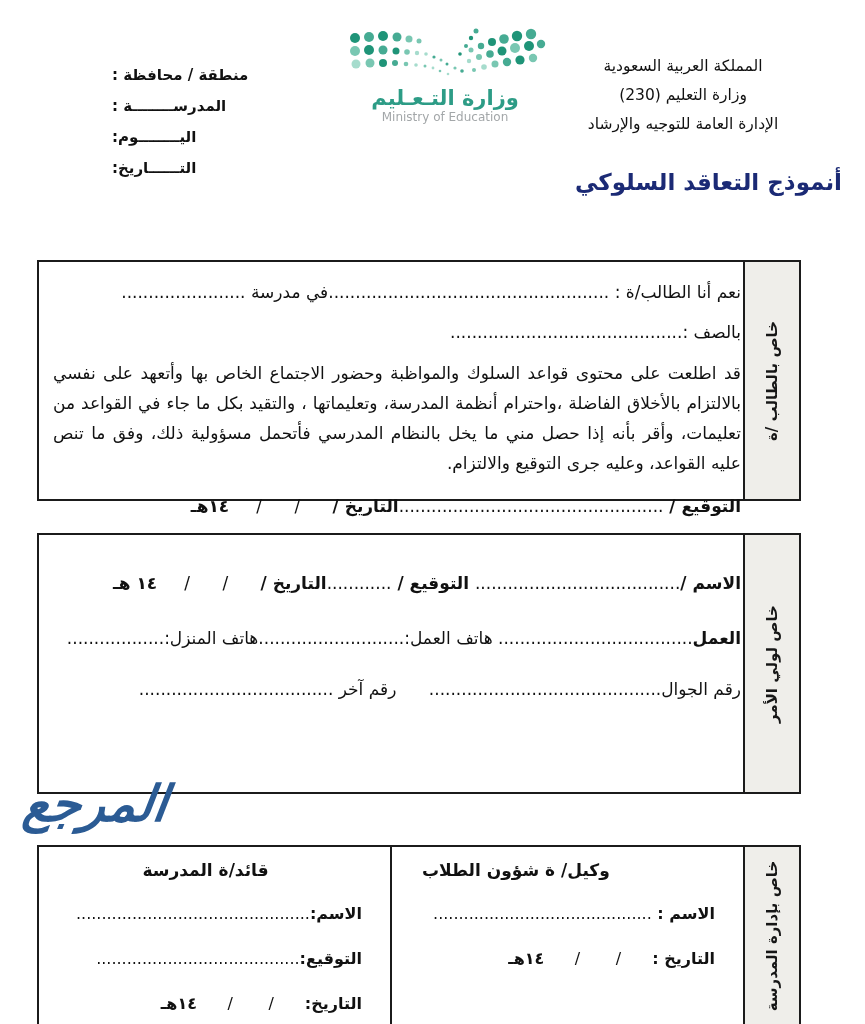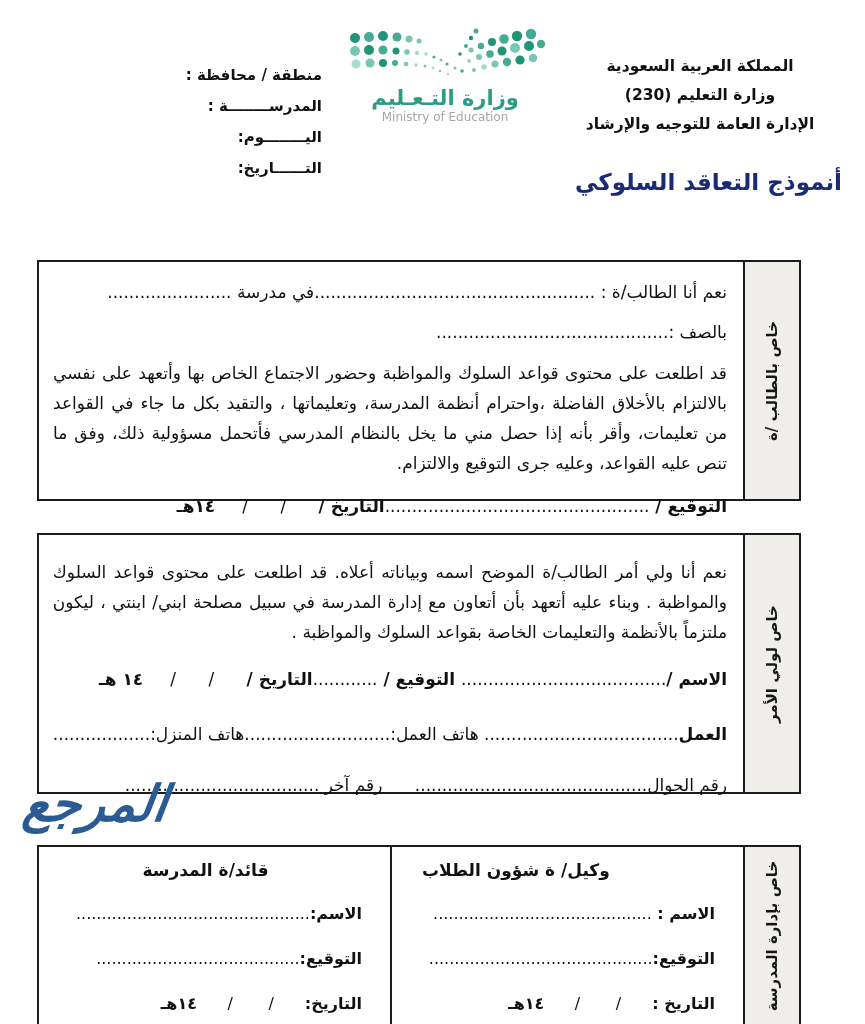--- a/index.html
+++ b/index.html
@@ -15,27 +15,27 @@
   body{
     width:865px;height:1024px;position:relative;overflow:hidden;
     background:#ffffff;color:#111;
     font-family:"DejaVu Sans", sans-serif;
     direction:rtl;
   }
   .b{font-weight:bold;}
 
   
   .ministry-block{
-    position:absolute;top:52px;right:40px;width:250px;
-    text-align:center;font-weight:bold;font-size:15.5px;line-height:29px;
+    position:absolute;top:52px;right:57px;width:250px;
+    text-align:center;font-weight:normal;font-size:15.5px;line-height:29px;
   }
   .fields-block{
     position:absolute;top:60px;left:112px;width:210px;
     font-weight:bold;font-size:15px;line-height:31px;
-    text-align:right;
+    text-align:left;
   }
   .logo{
     position:absolute;top:24px;left:335px;width:220px;
     text-align:center;direction:ltr;
   }
   .logo-ar{color:var(--c-logo-teal);font-size:21px;font-weight:bold;line-height:24px;}
   .logo-en{color:var(--c-logo-en);font-size:12px;line-height:15px;}
 
   
   .form-title{
@@ -57,21 +57,21 @@
     width:56px;flex:none;background:var(--c-strip);
     border-left:2px solid var(--c-border);
     position:relative;
   }
   .vlabel{
     position:absolute;top:50%;left:50%;
     transform:translate(-50%,-50%) rotate(-90deg);
     white-space:nowrap;font-size:15px;font-weight:bold;color:#161616;
   }
 
-  .content{flex:1;padding:16px 16px 8px 14px;font-size:17px;}
+  .content{flex:1;padding:16px 2px 8px 14px;font-size:17px;}
   .row{white-space:pre;overflow:hidden;margin:0 0 11px;line-height:29px;}
   .para{margin:0;text-align:justify;line-height:30px;}
   .sig-row{margin-top:14px;margin-bottom:0;}
   .sec2 .para{margin-top:6px;}
   .sec2 .name-sig{margin:18px 0 26px;}
   .sec2 .work{margin-bottom:22px;}
   .sec2 .mobile{margin-bottom:0;}
 
   
   .cols{flex:1;display:flex;}
@@ -178,38 +178,36 @@
     <p class="para">قد اطلعت على محتوى قواعد السلوك والمواظبة وحضور الاجتماع الخاص بها وأتعهد على نفسي بالالتزام بالأخلاق الفاضلة ،واحترام أنظمة المدرسة، وتعليماتها ، والتقيد بكل ما جاء في القواعد من تعليمات،  وأقر بأنه إذا حصل مني ما يخل بالنظام المدرسي فأتحمل مسؤولية ذلك، وفق ما تنص عليه القواعد، وعليه جرى التوقيع والالتزام.</p>
     <p class="row sig-row"><span class="b">التوقيع / </span><span>.................................................</span><span class="b">التاريخ /</span><span>      /      /     </span><span class="b">١٤هـ</span></p>
   </div>
 </div>
 
 <div class="sec sec2">
   <div class="strip">
     <span class="vlabel">خاص لولي الأمر</span>
   </div>
   <div class="content">
-    <p class="para">نعم أنا ولي أمر الطالب/ة الموضح اسمه وبياناته أعلاه. قد اطلعت على محتوى قواعد السلوك والمواظبة . وبناء عليه أتعهد بأن أتعاون مع إدارة المدرسة في سبيل مصلحة ابني/ ابنتي ، ليكون ملتزماً بالأنظمة والتعليمات الخاصة بقواعد السلوك والمواظبة .</p>
     <p class="row name-sig"><span class="b">الاسم /</span><span>......................................</span><span class="b"> التوقيع / </span><span>............</span><span class="b">التاريخ /</span><span>      /      /     </span><span class="b">١٤ هـ</span></p>
     <p class="row work"><span class="b">العمل</span><span>.................................... </span><span>هاتف العمل:</span><span>...........................</span><span>هاتف المنزل:</span><span>..................</span></p>
     <p class="row mobile"><span>رقم الجوال</span><span>...........................................</span><span>      رقم آخر </span><span>....................................</span></p>
   </div>
 </div>
 
 <div class="watermark">المرجع</div>
 
 <div class="sec sec3">
   <div class="strip">
     <span class="vlabel">خاص بإدارة المدرسة</span>
   </div>
   <div class="cols">
     <div class="col col-right">
       <p class="hdr">وكيل/ ة شؤون الطلاب</p>
       <p class="frow"><span class="b">الاسم : </span><span>...........................................</span></p>
-      <p class="frow"><span class="b">التوقيع:</span><span>............................................</span></p>
       <p class="frow"><span class="b">التاريخ : </span><span>     /       /      </span><span class="b">١٤هـ</span></p>
     </div>
     <div class="col col-left">
       <p class="hdr">قائد/ة المدرسة</p>
       <p class="frow"><span class="b">الاسم:</span><span>..............................................</span></p>
       <p class="frow"><span class="b">التوقيع:</span><span>........................................</span></p>
       <p class="frow"><span class="b">التاريخ: </span><span>     /       /      </span><span class="b">١٤هـ</span></p>
     </div>
   </div>
 </div>

